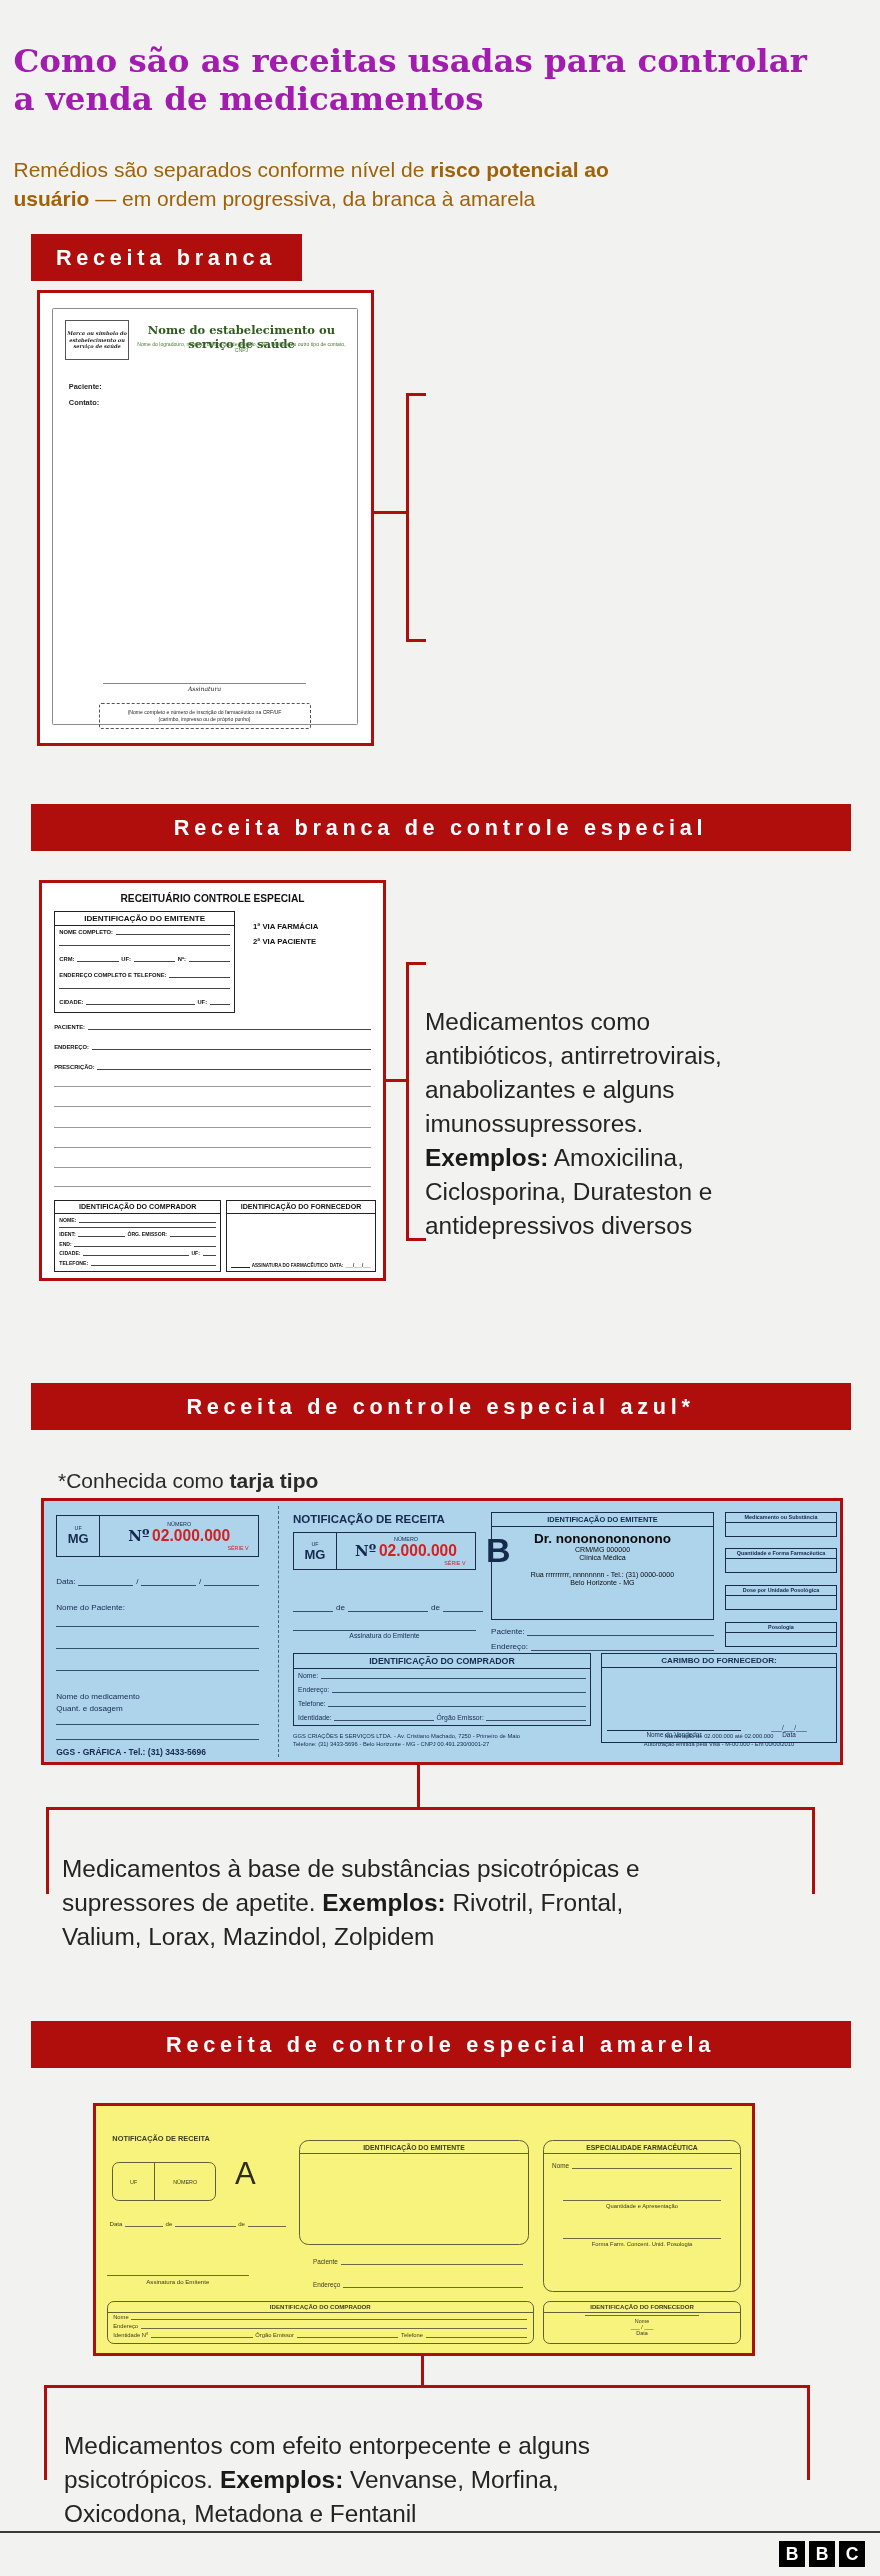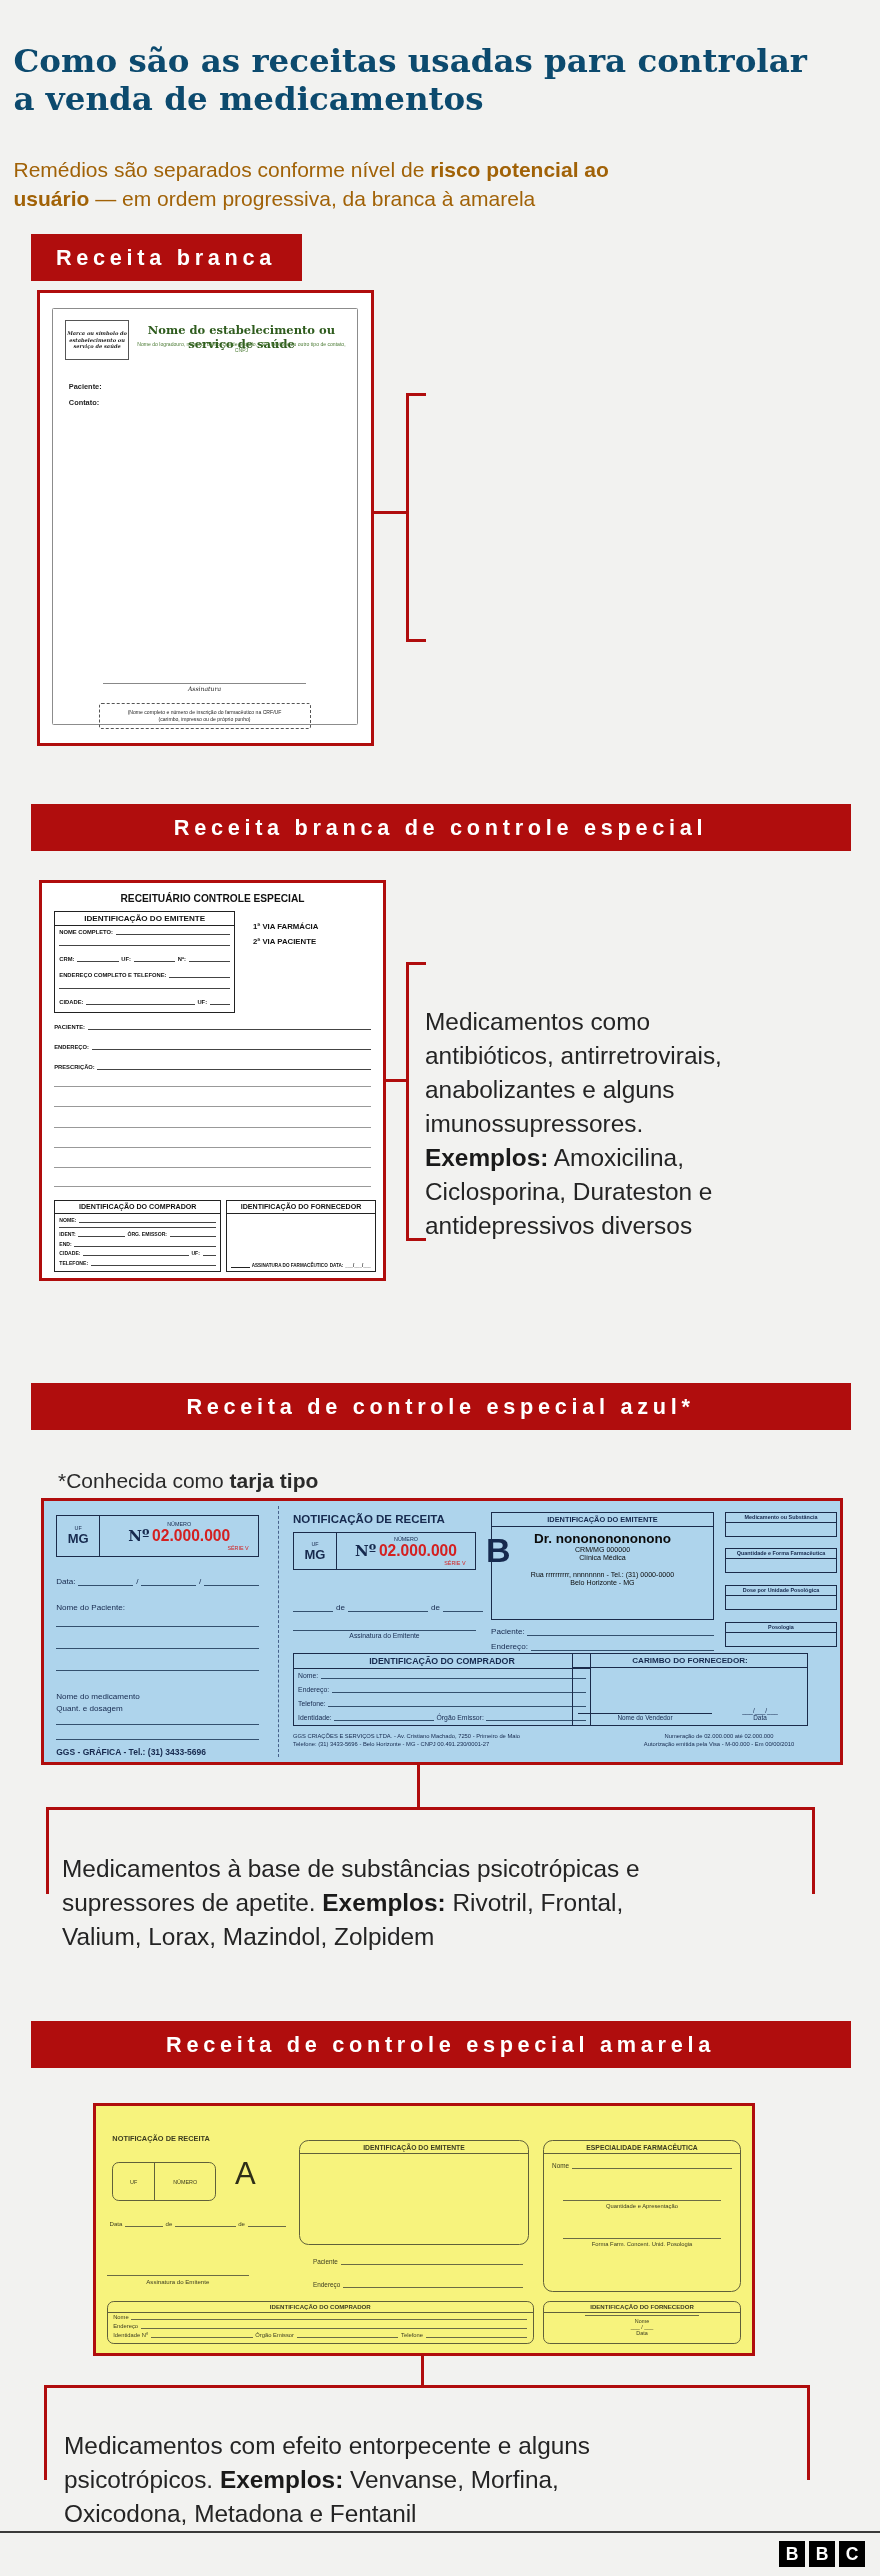--- a/index.html
+++ b/index.html
@@ -9,21 +9,21 @@
     --blue_bg:#aed4ec; --blue_ink:#16294e; --red_number:#d42020;
     --yellow_bg:#f7f37d; --yellow_ink:#3c3c20;
   }
   html,body{margin:0;padding:0;background:#e8e8e8;}
   .canvas{position:relative;width:880px;height:2576px;background:var(--page_bg);
     font-family:"Liberation Sans",sans-serif;color:var(--text);overflow:hidden;margin:0 auto;}
   .abs{position:absolute;}
 
   
   .title{left:13.5px;top:20.3px;width:799px;font-family:"DejaVu Serif","Liberation Serif",serif;
-    font-weight:bold;font-size:32.5px;line-height:1.17;color:#0c4a6e;}
+    font-weight:bold;font-size:32.5px;line-height:1.17;color:#a21caf;}
   .subtitle{left:13.5px;top:135px;width:650px;font-size:21px;line-height:1.36;color:#a16207;}
 
   
   .sec-header{background:var(--accent);color:#fff;display:flex;align-items:center;justify-content:center;
     font-weight:bold;font-size:21.7px;letter-spacing:4.7px;text-align:center;}
   .sh1{left:30.5px;top:234px;width:271px;height:47px;}
   .sh2{left:30.5px;top:804px;width:820px;height:47px;}
   .sh3{left:30.5px;top:1383px;width:820px;height:47px;}
   .sh4{left:30.5px;top:2021px;width:820px;height:47px;}
   .note{left:58px;top:1448px;font-size:21px;color:#2a2a2a;}
@@ -416,21 +416,21 @@
         </div>
       <div class="rbox" style="left:681px;top:84px">
           <div class="h">Dose por Unidade Posológica</div>
           <div class="b"></div>
         </div>
       <div class="rbox" style="left:681px;top:121px">
           <div class="h">Posologia</div>
           <div class="b"></div>
         </div>
 
-      <div class="bbox abs" style="left:528px;top:152px;width:236px;height:73px">
+      <div class="bbox abs" style="left:557px;top:152px;width:236px;height:90px">
         <div class="bhead" style="font-size:8.1px">CARIMBO DO FORNECEDOR:</div>
         <div style="position:absolute;left:5.4px;right:5.4px;bottom:4.1px;display:flex;gap:6.8px;font-size:6.4px;align-items:flex-end">
           <span style="flex:1.6;text-align:center"><span style="display:block;border-top:1.4px solid #1b2b4a"></span><span>Nome do Vendedor</span></span>
           <span style="flex:1;text-align:center"><span>___/___/___</span><br><span>Data</span></span>
         </div>
       </div>
       <div class="f3-fine" style="left:557px;top:232px;width:236px;text-align:center">
         <div>Numeração de 02.000.000 até 02.000.000</div>
         <div>Autorização emitida pela Visa - M-00.000 - Em 00/00/2010</div>
       </div>

